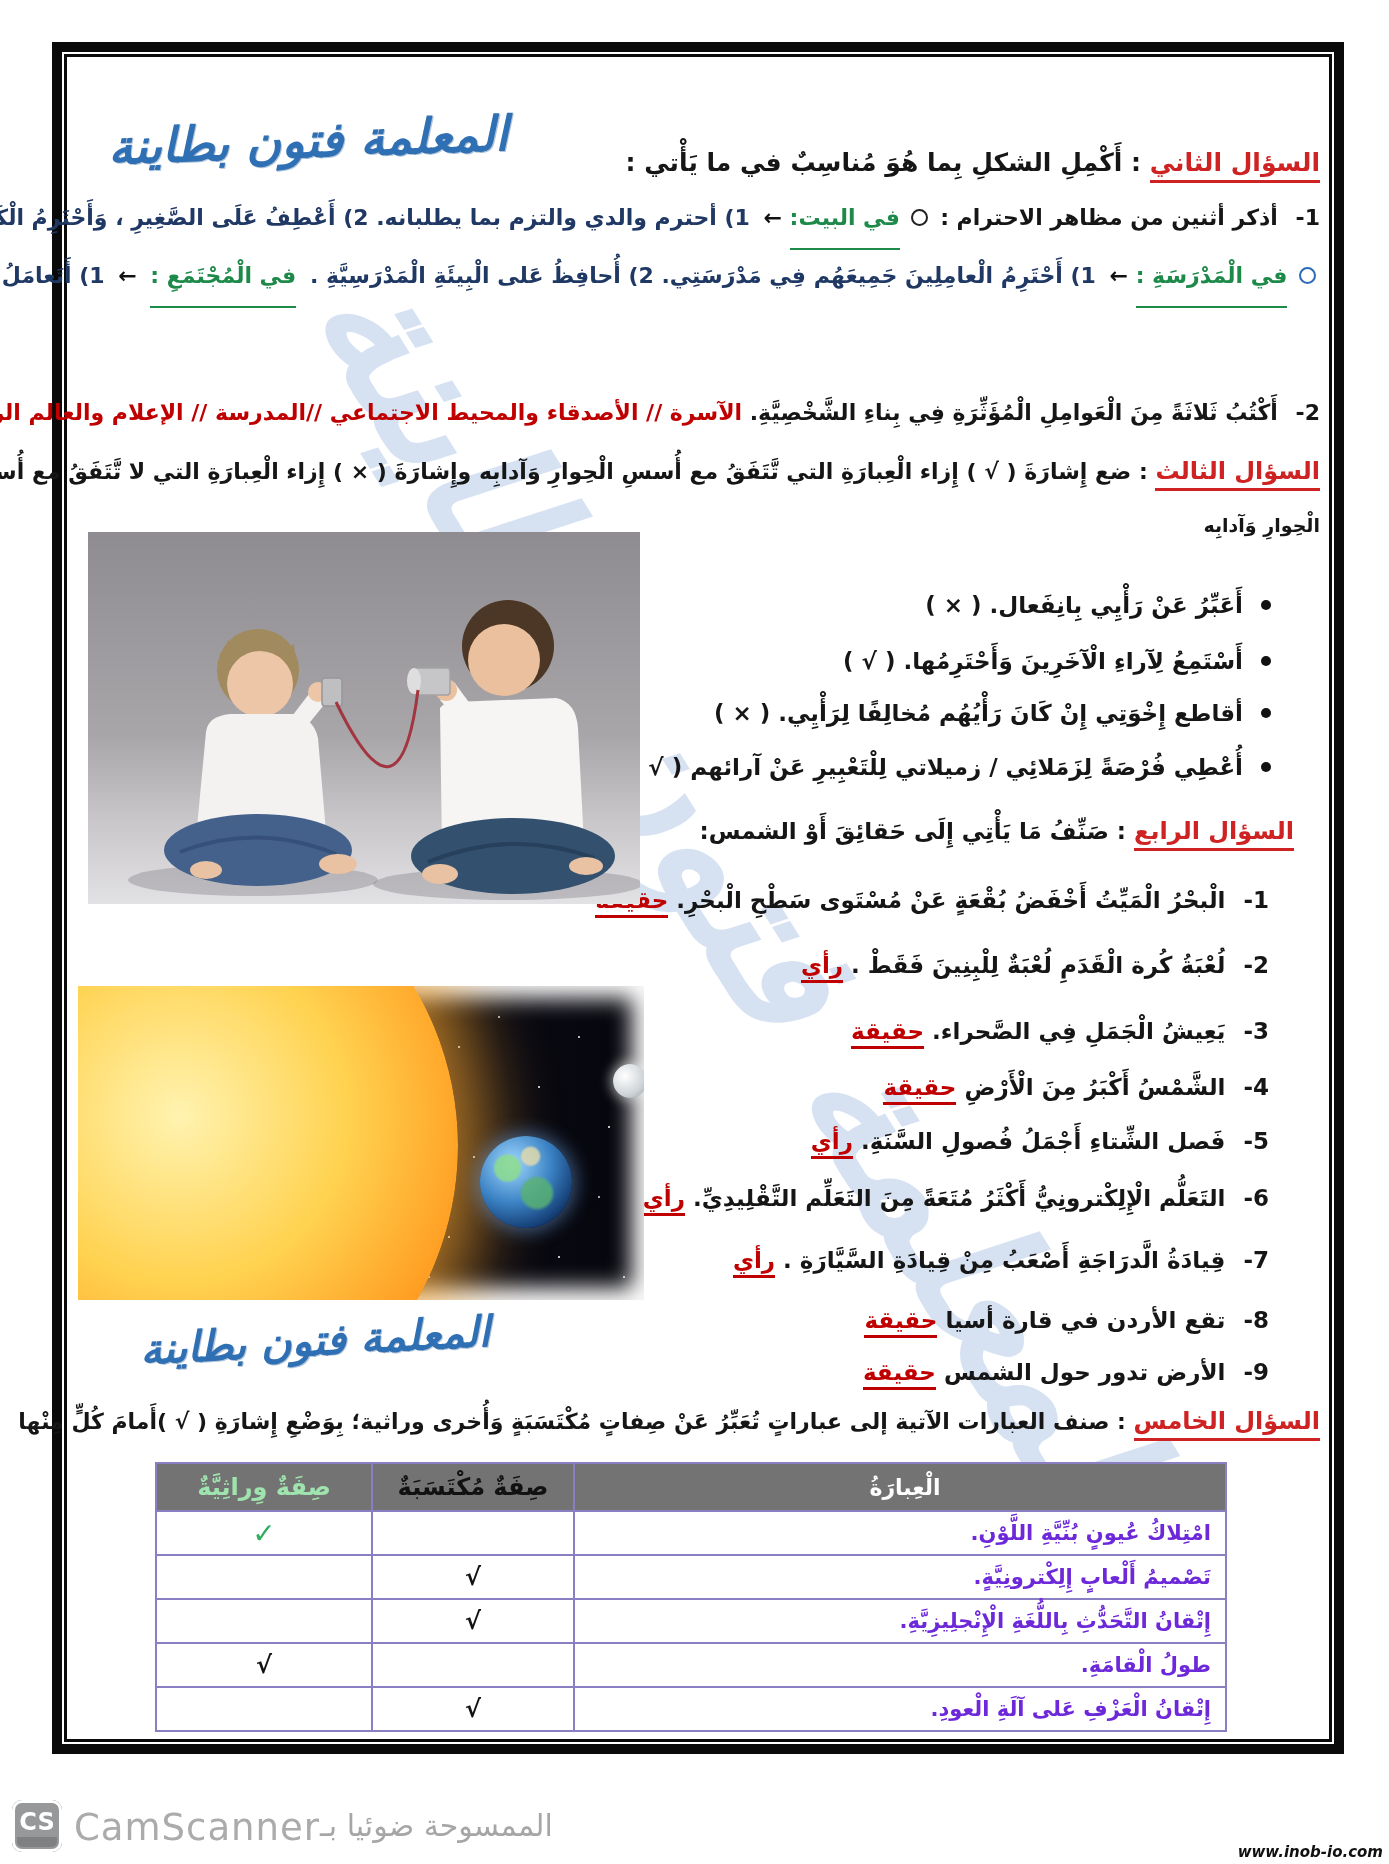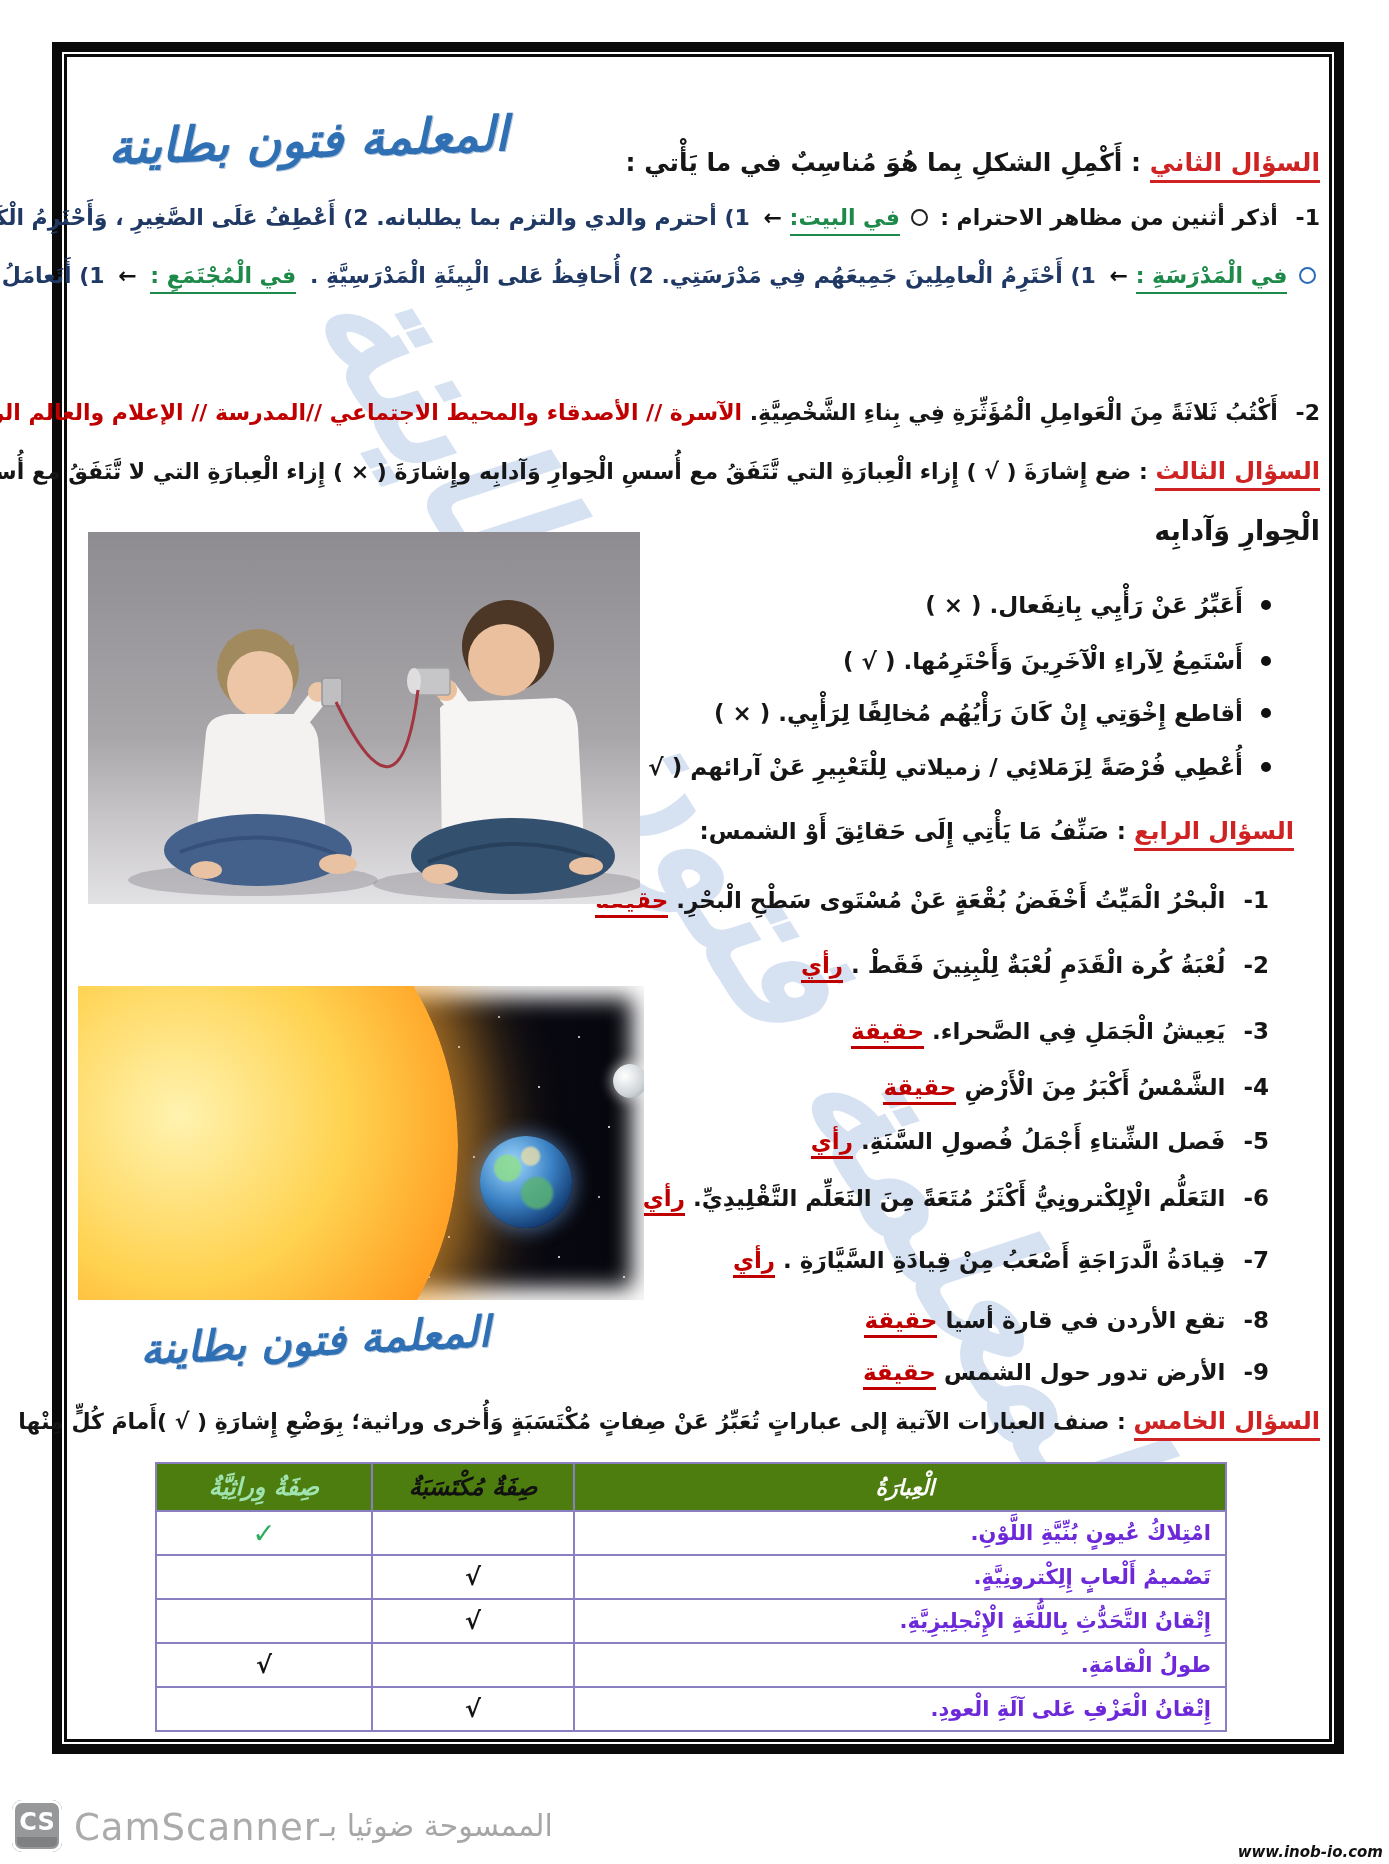--- a/index.html
+++ b/index.html
@@ -11,21 +11,21 @@
   .frame-outer{position:absolute;left:52px;top:42px;width:1272px;height:1692px;
     border:10px solid #0a0a0a;}
   .frame-inner{position:absolute;left:2px;top:2px;right:2px;bottom:2px;border:3px solid #0a0a0a;}
   
   .line{position:absolute;direction:rtl;white-space:nowrap;font-size:23px;font-weight:bold;
     color:#161616;line-height:1.35;}
   .line .sp{margin-left:6px;}
   .qtitle{color:#cf2222;border-bottom:3px solid #cf2222;padding-bottom:3px;}
   .navy{color:#1f3864;}
   .red-ans{color:#c00000;}
-  .place{color:#1e8a4a;border-bottom:2px solid #1e8a4a;padding-bottom:4px;}
+  .place{color:#1e8a4a;border-bottom:2px solid #1e8a4a;padding-bottom:18px;}
   .fact{color:#c00000;border-bottom:3px solid #c00000;padding-bottom:2px;}
   .num-ltr{direction:ltr;unicode-bidi:bidi-override;display:inline-block;margin-left:10px;}
   .ring{display:inline-block;width:13px;height:13px;border:2.5px solid #222;border-radius:50%;
     vertical-align:middle;margin:0 4px 4px 4px;}
   .ring.blue{border-color:#2b6cb8;}
   .dot{display:inline-block;width:10px;height:10px;background:#111;border-radius:50%;
     vertical-align:middle;margin:0 0 4px 10px;}
   .arrow{font-weight:bold;color:#111;}
   
   .blue-script{position:absolute;color:#2f6fb3;font-weight:bold;font-style:italic;
@@ -57,21 +57,21 @@
     background:radial-gradient(circle at 35% 35%,#ffffff,#cfd4d8 60%,#9aa0a6 100%);
     box-shadow:0 0 12px 3px rgba(255,255,255,.5);}
   .stars{position:absolute;left:0;top:0;width:2px;height:2px;background:transparent;border-radius:50%;
     box-shadow:300px 40px #fff,340px 120px #eee,380px 60px #fff,420px 30px #ddd,460px 100px #fff,
       500px 50px #eee,530px 140px #fff,330px 200px #ddd,370px 250px #fff,430px 230px #eee,
       480px 270px #fff,520px 210px #ddd,350px 290px #fff,300px 150px #ccc,545px 290px #eee,
       395px 170px #fff,255px 90px #ddd,270px 240px #eee;}
   
   .q5table{position:absolute;left:155px;top:1462px;z-index:2;border-collapse:collapse;direction:rtl;}
   .q5table td,.q5table th{border:2px solid #8b7fc4;font-weight:bold;}
-  .q5table th{background:#4d7c0f;color:#ffffff;font-size:22px;height:44px;font-style:italic;}
+  .q5table th{background:#737373;color:#ffffff;font-size:22px;height:44px;}
   .q5table th.inh{color:#9fe3ae;}
   .q5table td{background:#ffffff;height:40px;font-size:21px;color:#6d28d9;}
   .q5table .phrase{text-align:right;padding-right:14px;width:612px;}
   .q5table .chk{width:198px;text-align:center;font-size:24px;color:#111;}
   .q5table .chk.w2{width:212px;}
   .q5table .chk .green{color:#2fae60;font-size:28px;font-weight:normal;}
   
   .cs-badge{position:absolute;left:12px;top:1800px;width:50px;height:52px;border-radius:10px;
     background:linear-gradient(#97989a 72%,#7e8082 72%);box-shadow:inset 0 0 0 3px #fff,inset 0 0 0 5px #97989a;
     color:#fff;font-size:24px;font-weight:bold;text-align:center;line-height:44px;}
@@ -122,21 +122,21 @@
   <div class="line" style="right:69px;top:398px;font-size:22px;">
     <span class="num-ltr">-2</span>
     <span>أَكْتُبُ ثَلاثَةً مِنَ الْعَوامِلِ الْمُؤَثِّرَةِ فِي بِناءِ الشَّخْصِيَّةِ.</span>
     <span class="red-ans sp">الآسرة // الأصدقاء والمحيط الاجتماعي //المدرسة // الإعلام والعالم الرقمي</span>
   </div>
 
   <div class="line" style="right:69px;top:455px;font-size:22px;">
     <span class="qtitle" style="font-size:24px;">السؤال الثالث</span>
     <span class="sp">: ضع إِشارَةَ ( √ ) إِزاء الْعِبارَةِ التي تَّتَفَقُ مع أُسسِ الْحِوارِ وَآدابِه وإِشارَةَ ( × ) إِزاء الْعِبارَةِ التي لا تَّتَفَقُ مع أُسسِ</span>
   </div>
-  <div class="line" style="right:69px;top:513px;font-size:27px;">
+  <div class="line" style="right:69px;top:513px;font-size:19px;">
     <span>الْحِوارِ وَآدابِه</span>
   </div>
 
   <div class="photo boys">
     <svg viewBox="0 0 552 372" width="552" height="372">
       <defs>
         <linearGradient id="pbg" x1="0" y1="0" x2="0" y2="1">
           <stop offset="0" stop-color="#8e8c90"></stop>
             <stop offset="0.55" stop-color="#a8a6a9"></stop>
           <stop offset="0.78" stop-color="#c9c7ca"></stop>

